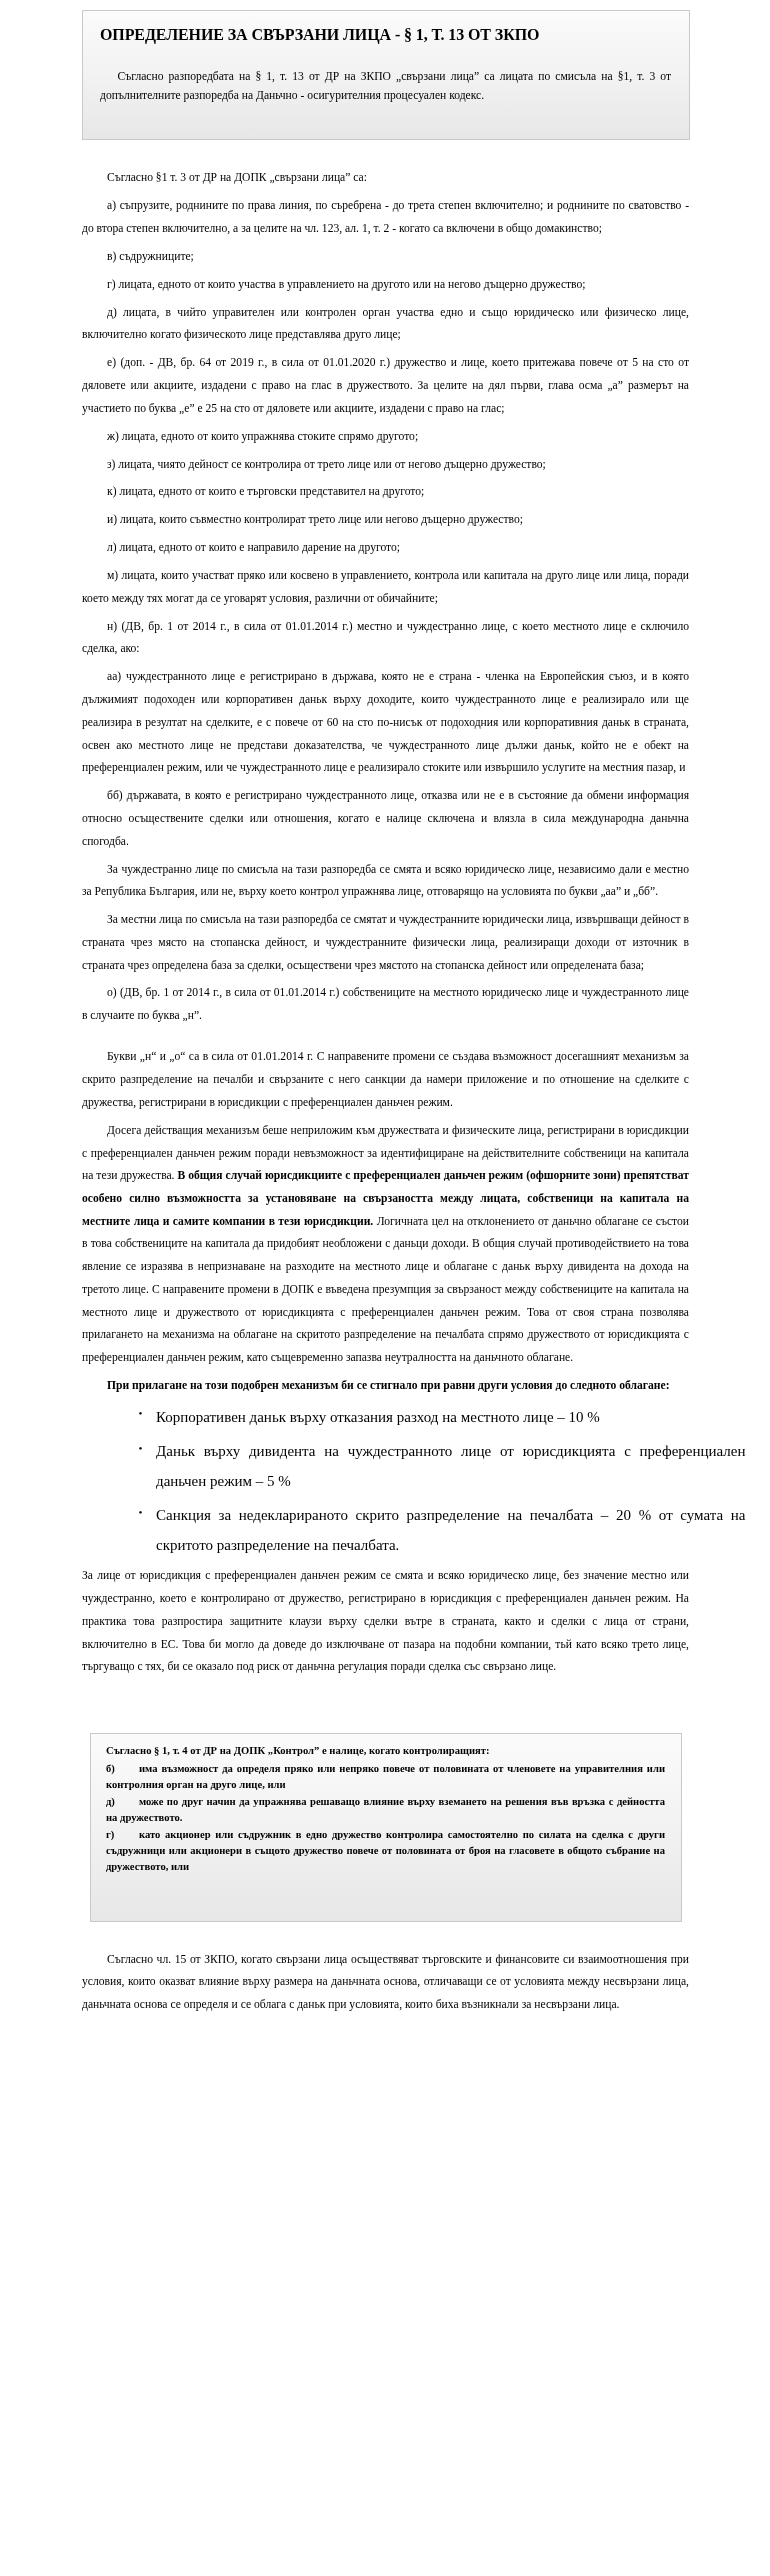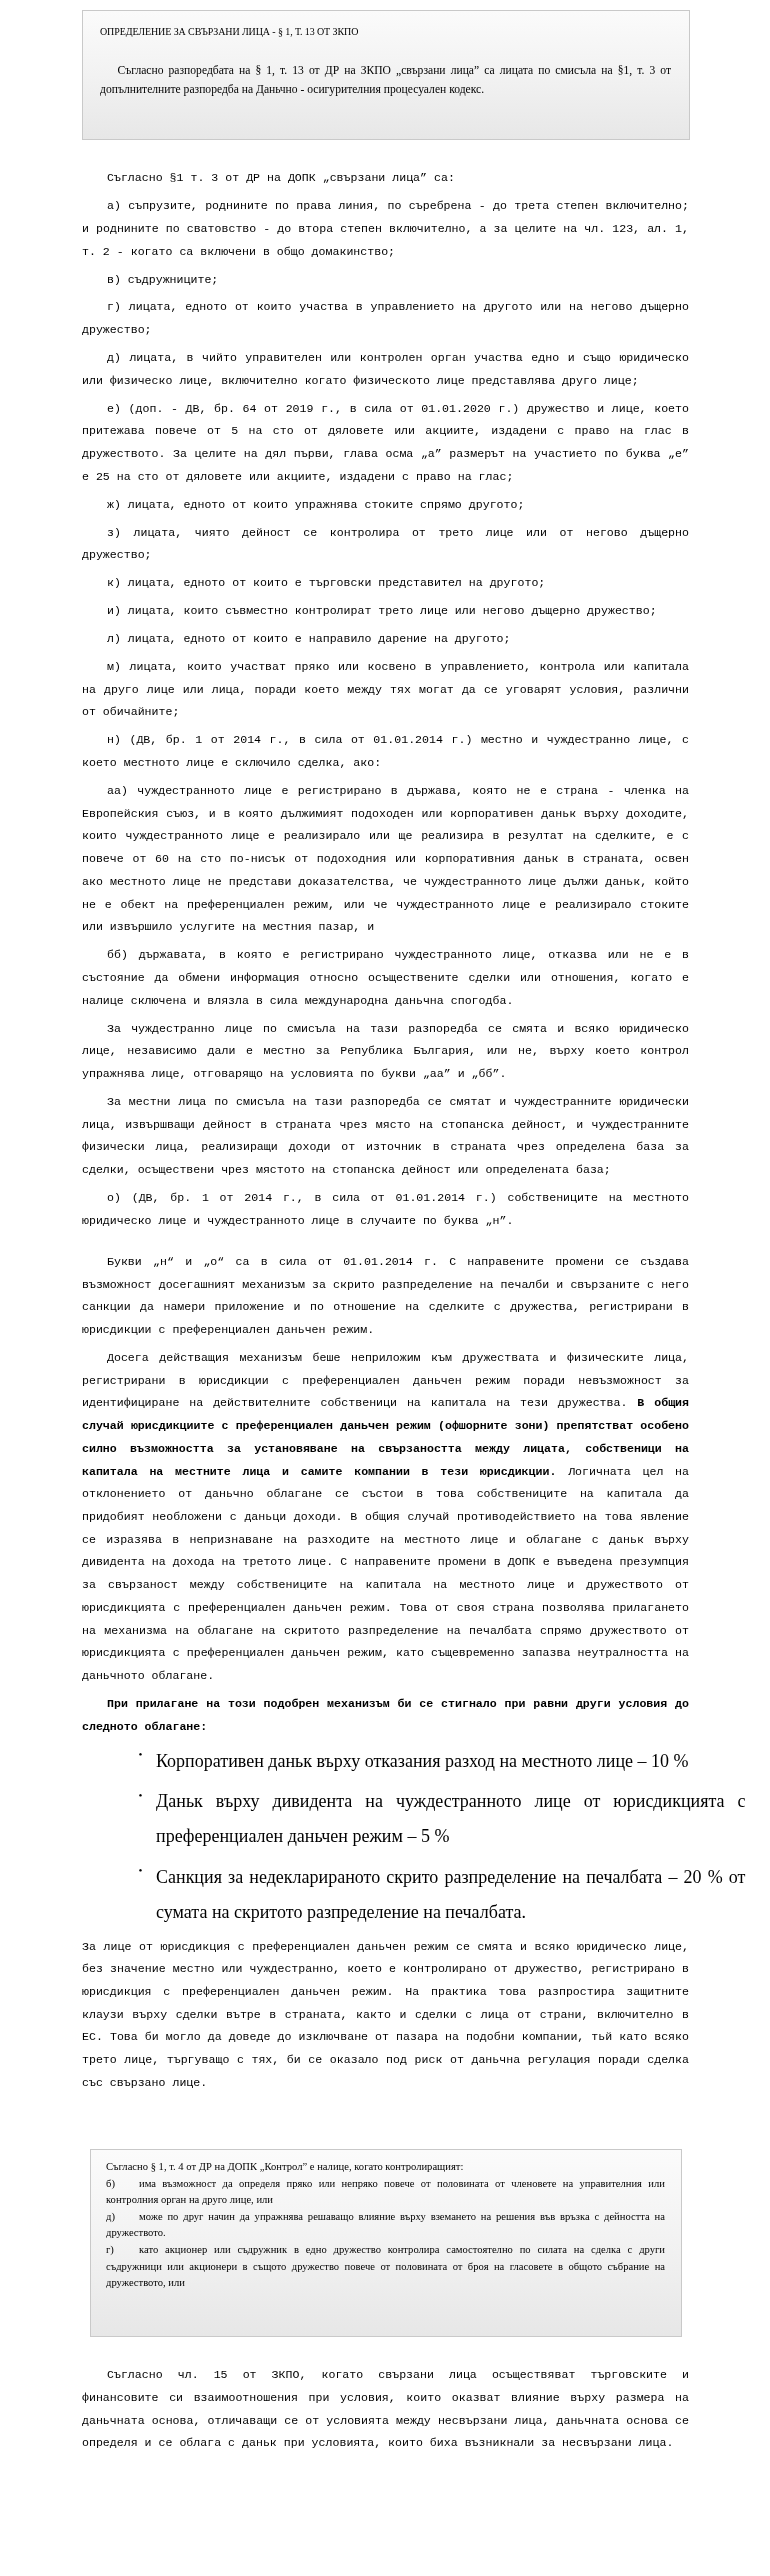--- a/index.html
+++ b/index.html
@@ -36,24 +36,25 @@
   }
   .callout.top {
     width: 608px;
     margin: 3.1px auto 0 auto;
     min-height: 130px;
   }
   .callout.bottom {
     width: 592px;
     margin: 0 auto;
     padding: 9.3px 15.5px 17.5px 15.5px;
+    font-weight: bold;
   }
   .callout-title {
-    font-weight: normal;
-    font-size: 10px;
+    font-weight: bold;
+    font-size: 16px;
     letter-spacing: -0.1px;
     margin: 2.1px 0 25px 0;
     line-height: 1.1;
   }
   .callout p {
     margin: 0 0 3.1px 0;
     font-size: 11.6px;
     line-height: 1.62;
     text-align: justify;
     text-indent: 17.5px;
@@ -79,33 +80,32 @@
     width: 607px;
     margin: 0 auto;
   }
   .body-text p {
     font-size: 11.6px;
     line-height: 1.96;
     text-align: justify;
     text-indent: 25px;
     margin: 0 0 5.2px 0;
     text-justify: inter-word;
-    font-family: Liberation Mono, monospace;
   }
   .body-text p.noindent { text-indent: 0; }
   .body-text p b { font-weight: bold; }
   ul.bullets {
     width: 607px;
     margin: 4.1px auto 5.2px auto;
     padding-left: 88px;
     list-style: none;
   }
   ul.bullets li {
     position: relative;
-    font-size: 18px;
+    font-size: 15px;
     line-height: 1.96;
     text-align: justify;
     margin: 0 0 5.2px 0;
     padding-left: 17.5px;
   }
   ul.bullets li::before {
     content: "\2022";
     position: absolute;
     left: 0;
     top: -0.5px;

